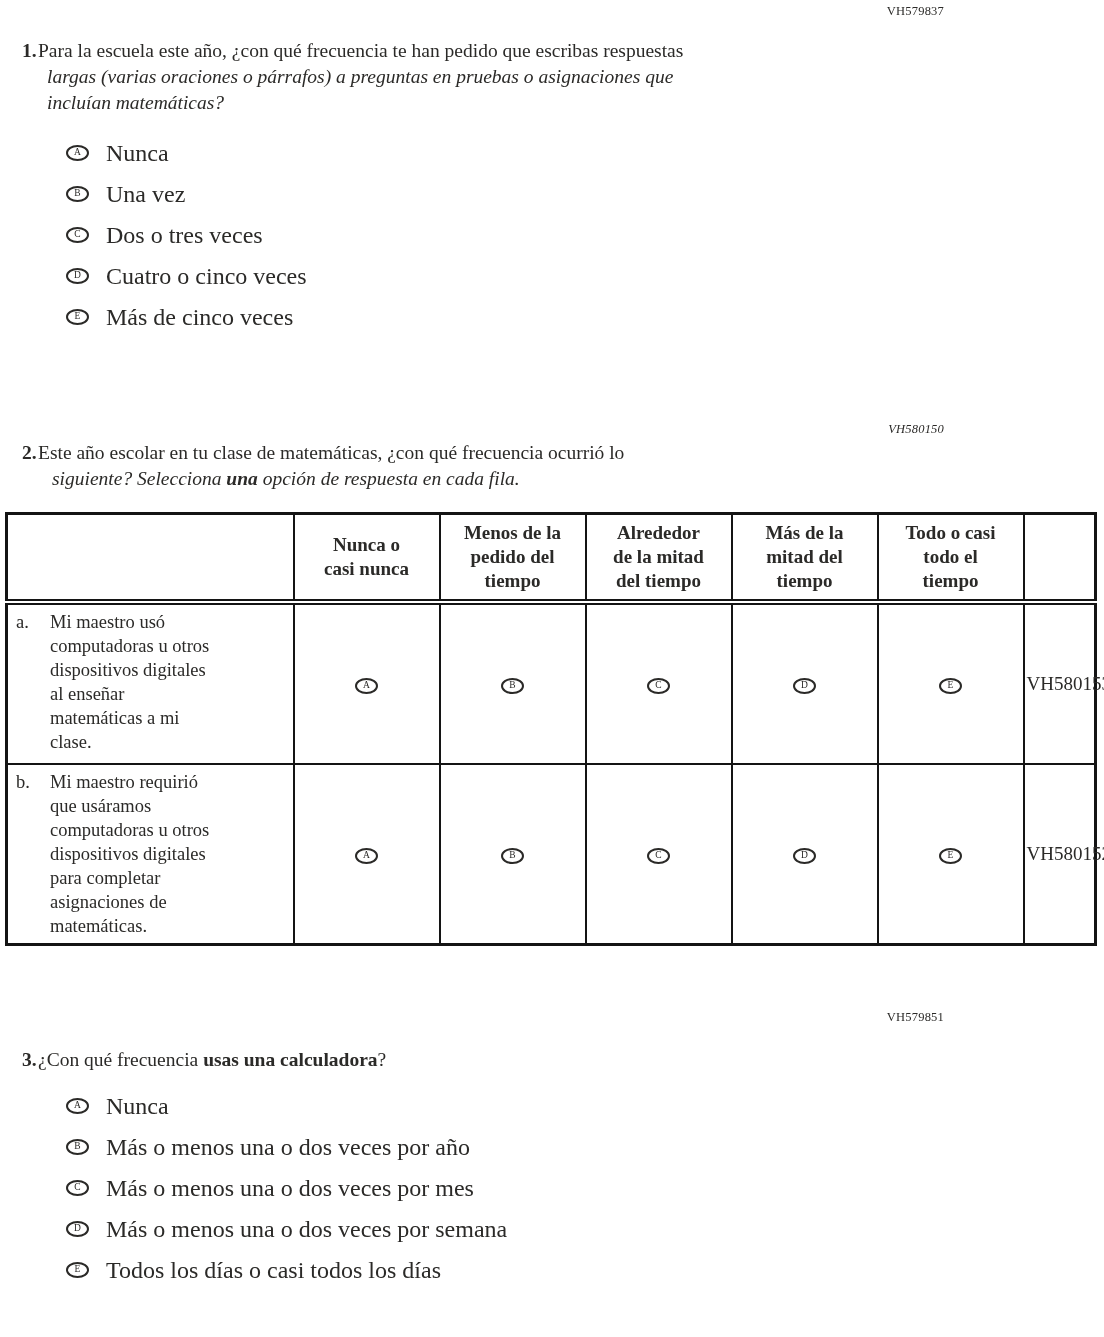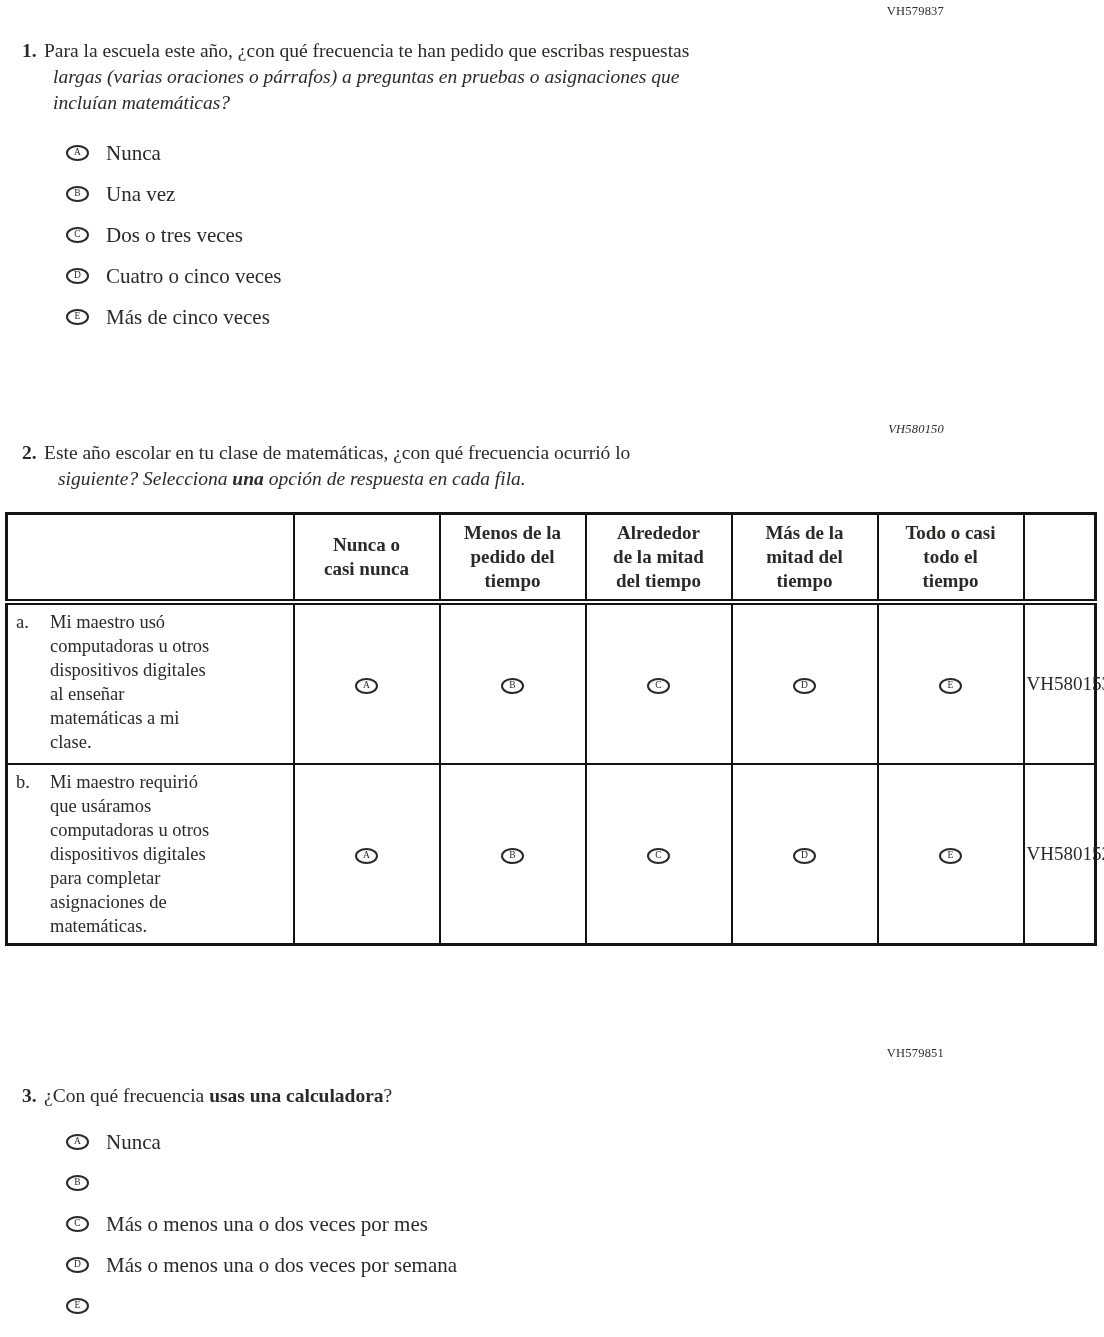--- a/index.html
+++ b/index.html
@@ -16,52 +16,52 @@
   
   .code-row {
     text-align: right;
     padding-right: 8px;
     font-size: 12.5px;
     letter-spacing: 0.2px;
     color: #2b2a28;
   }
   .code-q1 { padding-top: 4px; }
   .code-q2 { margin-top: 92px; font-style: italic; }
-  .code-q3 { margin-top: 100px; }
+  .code-q3 { margin-top: 64px; }
 
   
   .stem-row { display: flex; }
   .q1 .stem-row { margin-top: 19px; }
   .q2 .stem-row { margin-top: 3px; }
   .q3 .stem-row { margin-top: 22px; }
   .qnum {
     flex: 0 0 38px;
     padding-left: 22px;
     font-weight: bold;
     font-size: 19.5px;
     line-height: 26px;
   }
   .stem { font-size: 19.5px; line-height: 26px; }
-  .stem-line { white-space: pre; margin-left: 6px; }
+  .stem-line { white-space: pre; }
   .stem-line + .stem-line { padding-left: 9px; font-style: italic; }
   .q2 .stem-line2 { padding-left: 14px; }
   .bold { font-weight: bold; }
 
   
   .options { margin-left: 66px; }
   .q1 .options { margin-top: 24px; }
   .q3 .options { margin-top: 20px; }
   .option {
     display: flex;
     align-items: center;
     gap: 17px;
     height: 26px;
     margin-bottom: 15px;
   }
-  .option-label { font-size: 21px; line-height: 26px; }
+  .option-label { font-size: 24px; line-height: 26px; }
 
   
   .bubble {
     display: inline-flex;
     align-items: center;
     justify-content: center;
     width: 23px;
     height: 16px;
     border: 2px solid #2a2927;
     border-radius: 50%;
@@ -242,28 +242,30 @@
         <div class="stem-line"><span>¿Con qué frecuencia </span><span class="bold">usas una calculadora</span><span>?</span></div>
       </div>
     </div>
     <div class="options">
       <div class="option">
         <span class="bubble">A</span>
         <span class="option-label">Nunca</span>
       </div>
       <div class="option">
         <span class="bubble">B</span>
+        <span class="option-label">Más o menos una o dos veces por año</span>
       </div>
       <div class="option">
         <span class="bubble">C</span>
         <span class="option-label">Más o menos una o dos veces por mes</span>
       </div>
       <div class="option">
         <span class="bubble">D</span>
         <span class="option-label">Más o menos una o dos veces por semana</span>
       </div>
       <div class="option">
         <span class="bubble">E</span>
+        <span class="option-label">Todos los días o casi todos los días</span>
       </div>
     </div>
   </section>
 
 </div>
 
 </body></html>

